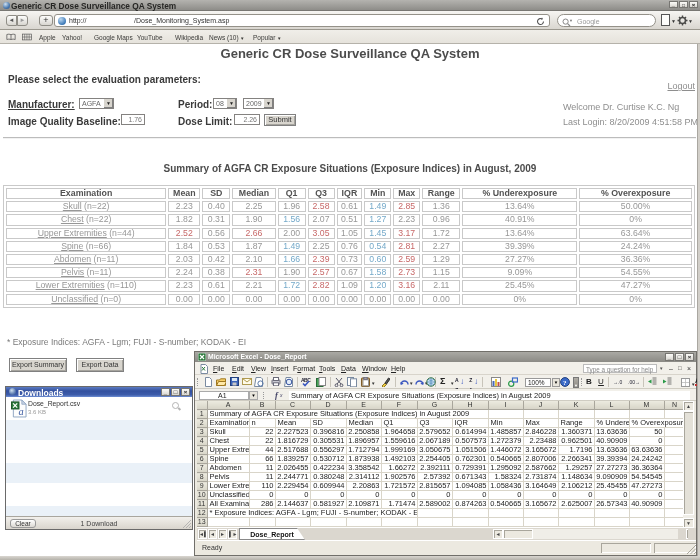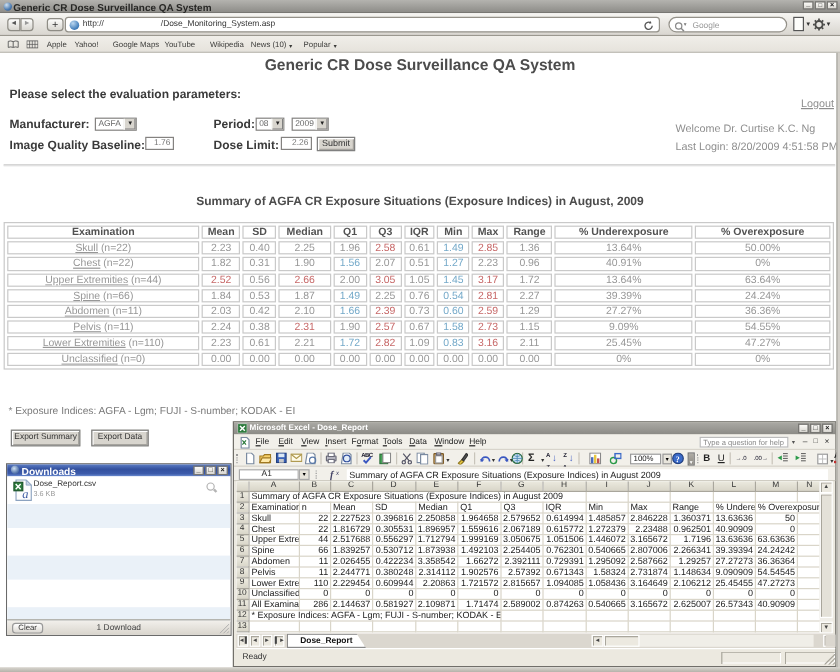--- a/index.html
+++ b/index.html
@@ -145,21 +145,21 @@
     <span class="bmitem" style="left:175px;">Wikipedia</span>
     <span class="bmitem" style="left:209px;">News (10)</span>
     <span class="bmitem" style="left:240px; font-size:4.5px; top:6px;">▼</span>
     <span class="bmitem" style="left:253px;">Popular</span>
     <span class="bmitem" style="left:277px; font-size:4.5px; top:6px;">▼</span>
   </div>
 
   <div class="abs" id="h1">Generic CR Dose Surveillance QA System</div>
   <div class="abs blab" style="left:8px; top:74px;">Please select the evaluation parameters:</div>
   <div class="abs gtxt" style="right:5px; top:81px; text-decoration:underline;">Logout</div>
-  <div class="abs blab" style="left:8px; top:99px;">Manufacturer:</div>
+  <div class="abs blab" style="left:8px; top:99px;text-decoration:underline;">Manufacturer:</div>
   <div class="sel" style="left:79px; top:98px; width:35px; height:11px;">
       <span class="sv">AGFA</span>
       <span class="db">▼</span>
     </div>
   <div class="abs blab" style="left:178px; top:99px;">Period:</div>
   <div class="sel" style="left:213px; top:98px; width:24px; height:11px;">
       <span class="sv">08</span>
       <span class="db">▼</span>
     </div>
   <div class="sel" style="left:243px; top:98px; width:31px; height:11px;">
@@ -291,21 +291,21 @@
             <td>54.55%</td>
           </tr>
           <tr>
             <td><span class="lnk">Lower Extremities</span> (n=110)</td>
             <td>2.23</td>
             <td>0.61</td>
             <td>2.21</td>
             <td class="b">1.72</td>
             <td class="r">2.82</td>
             <td>1.09</td>
-            <td class="b">0.83</td>
+            <td class="b">1.20</td>
             <td class="r">3.16</td>
             <td>2.11</td>
             <td>25.45%</td>
             <td>47.27%</td>
           </tr>
           <tr>
             <td><span class="lnk">Unclassified</span> (n=0)</td>
             <td>0.00</td>
             <td>0.00</td>
             <td>0.00</td>
@@ -637,21 +637,21 @@
             </tr>
 <tr>
               <td class="hd">4</td>
               <td class="tl">Chest</td>
               <td>22</td>
               <td>1.816729</td>
               <td>0.305531</td>
               <td>1.896957</td>
               <td>1.559616</td>
               <td>2.067189</td>
-              <td>0.615772</td>
+              <td>0.507573</td>
               <td>1.272379</td>
               <td>2.23488</td>
               <td>0.962501</td>
               <td>40.90909</td>
               <td>0</td>
               <td></td>
             </tr>
 <tr>
               <td class="hd">5</td>
               <td class="tl">Upper Extremities</td>

